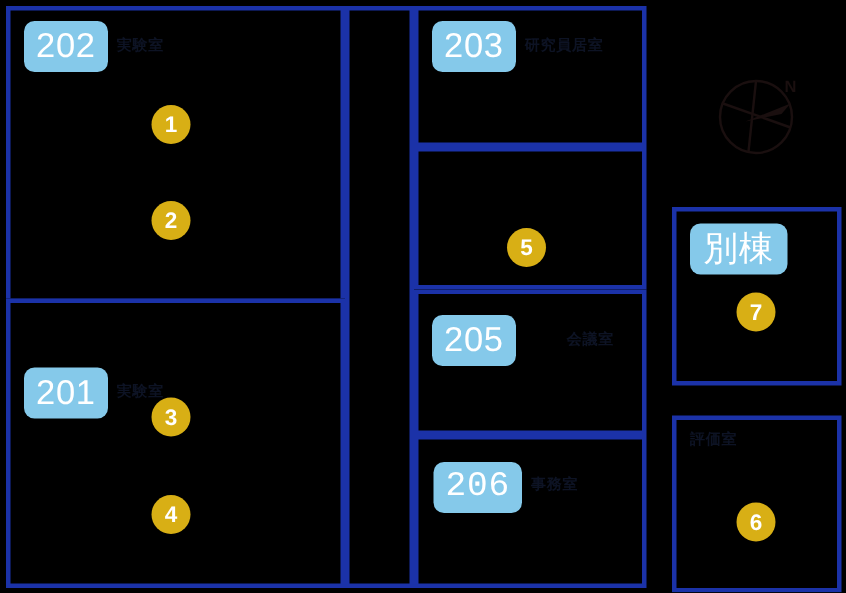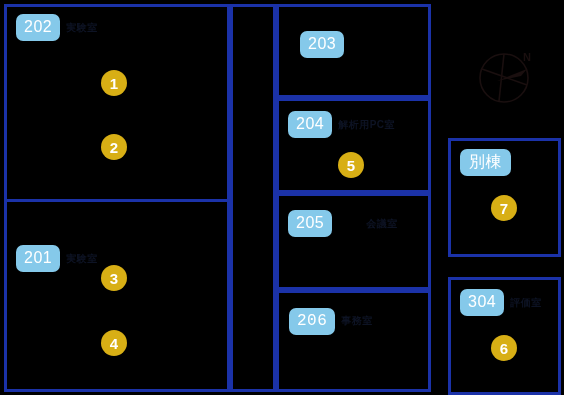--- a/index.html
+++ b/index.html
@@ -42,21 +42,21 @@
     position: absolute;
     display: flex;
     align-items: center;
     gap: 6px;
     white-space: nowrap;
   }
   .badge {
     display: inline-block;
     background: #85c9ea;
     color: #ffffff;
-    font-size: 16px;
+    font-size: 23px;
     line-height: 1;
     padding: 5px 8px 6px 8px;
     border-radius: 7px;
     letter-spacing: 0.5px;
   }
   .badge.short {
     padding: 5px 9px 6px 9px;
   }
   .room-name {
     color: #0d1324;
@@ -109,29 +109,26 @@
   <div class="room-head" style="left:16px; top:209px;margin-top:36px;">
     <span class="badge">201</span>
     <span class="room-name">実験室</span>
   </div>
   <div class="marker" style="left:101px; top:265px;">3</div>
   <div class="marker" style="left:101px; top:330px;">4</div>
 
   <div class="corridor" style="left:230px; top:4px; width:46px; height:388px;"></div>
 
   <div class="box" style="left:276px; top:4px; width:155px; height:94px;"></div>
-  <div class="room-head" style="left:288px; top:31px;margin-left:12px;">
+  <div class="room-head" style="left:288px; top:14px;">
     <span class="badge">203</span>
+    <span class="room-name">研究員居室</span>
   </div>
 
   <div class="box" style="left:276px; top:98px; width:155px; height:95px;"></div>
-  <div class="room-head" style="left:288px; top:111px;">
-    <span class="badge">204</span>
-    <span class="room-name">解析用PC室</span>
-  </div>
   <div class="marker" style="left:338px; top:152px;">5</div>
 
   <div class="box" style="left:276px; top:193px; width:155px; height:97px;"></div>
   <div class="room-head" style="left:288px; top:210px;gap:34px;">
     <span class="badge">205</span>
     <span class="room-name">会議室</span>
   </div>
 
   <div class="box" style="left:276px; top:290px; width:155px; height:102px;"></div>
   <div class="room-head" style="left:289px; top:308px;font-family:Liberation Mono, monospace;">
@@ -141,21 +138,20 @@
 
   <div class="box" style="left:448px; top:138px; width:113px; height:119px;"></div>
   <div class="room-head" style="left:460px; top:149px;">
     <span class="badge short">別棟</span>
     <span class="room-name"></span>
   </div>
   <div class="marker" style="left:491px; top:195px;">7</div>
 
   <div class="box" style="left:448px; top:277px; width:113px; height:118px;"></div>
   <div class="room-head" style="left:460px; top:289px;">
-    <span class="badge">304</span>
     <span class="room-name">評価室</span>
   </div>
   <div class="marker" style="left:491px; top:335px;">6</div>
 
   <div class="compass">
     <svg width="58" height="58" viewBox="0 0 58 58">
       <circle cx="27" cy="31" r="24" fill="none" stroke="#1a0f0f" stroke-width="1.6"></circle>
       <line x1="27" y1="7" x2="22" y2="54" stroke="#1a0f0f" stroke-width="1.6"></line>
       <line x1="5" y1="22" x2="50" y2="38" stroke="#1a0f0f" stroke-width="1.6"></line>
       <path d="M20 34 L50 22 L44 29 Z" fill="#1a0f0f"></path>

